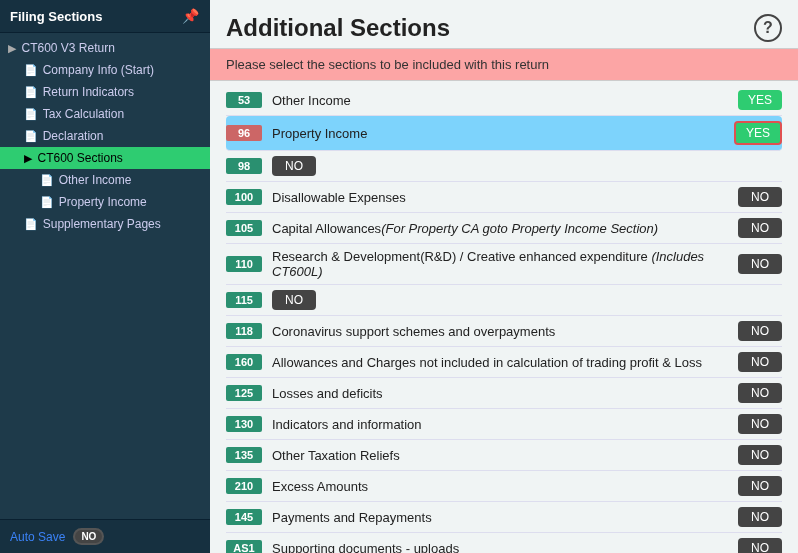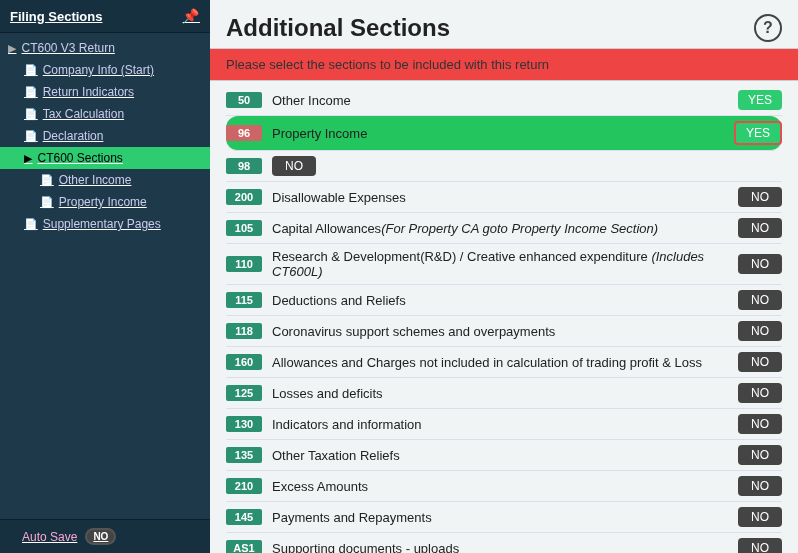--- a/index.html
+++ b/index.html
@@ -6,21 +6,20 @@
     body { font-family: Arial, sans-serif; font-size: 13px; background: #1a2a3a; color: #fff; width: 798px; height: 553px; overflow: hidden; display: flex; }
 
     
     .sidebar {
       width: 210px;
       min-width: 210px;
       background: #1e3a4a;
       display: flex;
       flex-direction: column;
       height: 553px;
-      text-decoration: underline;
     }
     .sidebar-header {
       background: #163040;
       padding: 8px 10px;
       font-size: 13px;
       font-weight: bold;
       color: #fff;
       display: flex;
       align-items: center;
       justify-content: space-between;
@@ -57,21 +56,21 @@
     .tree-grandchild { padding-left: 40px; }
 
     .sidebar-footer {
       padding: 8px 10px;
       background: #163040;
       display: flex;
       align-items: center;
       font-size: 12px;
       border-top: 1px solid #0a2030;
     }
-    .autosave-label { margin-right: 8px; color: #f9a8d4; margin-left: 12px; }
+    .autosave-label { margin-right: 8px; color: #3b82f6; }
     .toggle-switch {
       display: inline-flex;
       background: #555;
       border-radius: 10px;
       padding: 2px;
       cursor: pointer;
     }
     .toggle-no {
       background: #444;
       border-radius: 8px;
@@ -111,21 +110,21 @@
       display: flex;
       align-items: center;
       justify-content: center;
       font-size: 16px;
       font-weight: bold;
       color: #444;
       cursor: pointer;
       background: transparent;
     }
     .main-subtitle {
-      background: #ef4444;
+      background: #fca5a5;
       padding: 8px 16px;
       font-size: 13px;
       color: #333;
       border-top: 1px solid #ccc;
       border-bottom: 1px solid #ccc;
     }
     .sections-list {
       flex: 1;
       overflow-y: auto;
       padding: 4px 16px;
@@ -148,21 +147,21 @@
       border-radius: 2px;
       margin-right: 10px;
     }
     .section-num.pink { background: #c66; }
     .section-label {
       flex: 1;
       font-size: 13px;
       color: #222;
     }
     .section-label em { font-style: italic; text-align: right; }
-    .section-row.highlighted { background: #22c55e; border-radius: 12px; }
+    .section-row.highlighted { background: #7dd3fc; border-radius: 4px; }
     .toggle-btn {
       padding: 3px 10px;
       border-radius: 4px;
       font-size: 12px;
       font-weight: normal;
       cursor: pointer;
       border: none;
       min-width: 44px;
       text-align: center;
     }
@@ -227,51 +226,50 @@
 
 <div class="main">
   <div class="main-header">
     <h1 class="main-title">Additional Sections</h1>
     <button class="help-btn">?</button>
   </div>
   <div class="main-subtitle">Please select the sections to be included with this return</div>
   <div class="sections-list">
 
   <div class="section-row">
-        <span class="section-num">50</span>
+        <span class="section-num">53</span>
         <span class="section-label">Other Income</span>
         <button class="toggle-btn yes">YES</button>
       </div>
       <div class="section-row highlighted">
         <span class="section-num pink">96</span>
         <span class="section-label">Property Income</span>
         <button class="toggle-btn yes-outlined">YES</button>
       </div>
       <div class="section-row">
         <span class="section-num">98</span>
         <button class="toggle-btn no">NO</button>
       </div>
       <div class="section-row">
-        <span class="section-num">200</span>
+        <span class="section-num">100</span>
         <span class="section-label">Disallowable Expenses</span>
         <button class="toggle-btn no">NO</button>
       </div>
       <div class="section-row">
         <span class="section-num">105</span>
         <span class="section-label">Capital Allowances<em>(For Property CA goto Property Income Section)</em></span>
         <button class="toggle-btn no">NO</button>
       </div>
       <div class="section-row">
         <span class="section-num">110</span>
         <span class="section-label">Research &amp; Development(R&amp;D) / Creative enhanced expenditure <em>(Includes CT600L)</em></span>
         <button class="toggle-btn no">NO</button>
       </div>
       <div class="section-row">
         <span class="section-num">115</span>
-        <span class="section-label">Deductions and Reliefs</span>
         <button class="toggle-btn no">NO</button>
       </div>
       <div class="section-row">
         <span class="section-num">118</span>
         <span class="section-label">Coronavirus support schemes and overpayments</span>
         <button class="toggle-btn no">NO</button>
       </div>
       <div class="section-row">
         <span class="section-num">160</span>
         <span class="section-label">Allowances and Charges not included in calculation of trading profit &amp; Loss</span>

